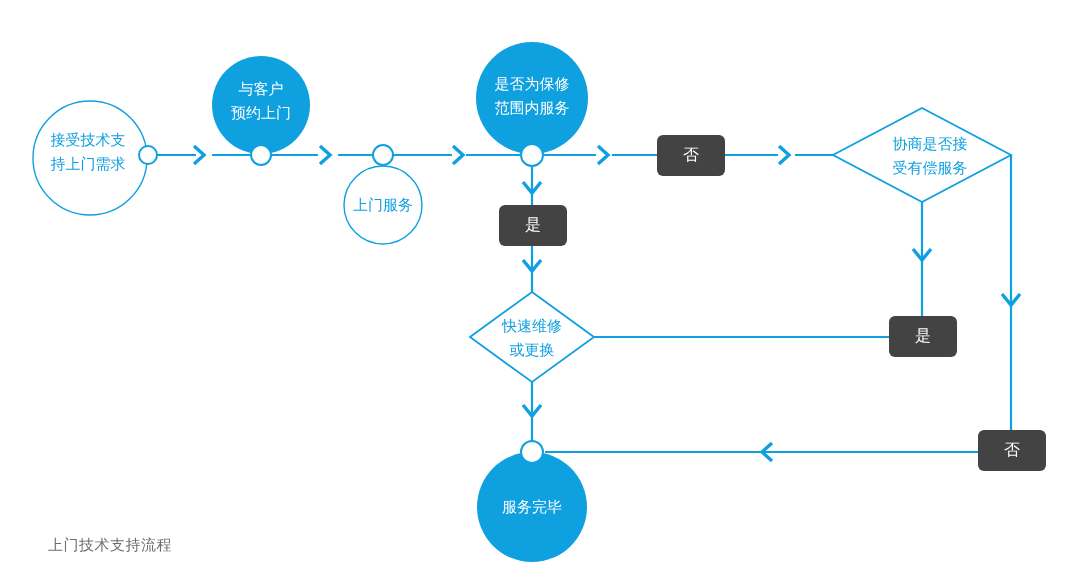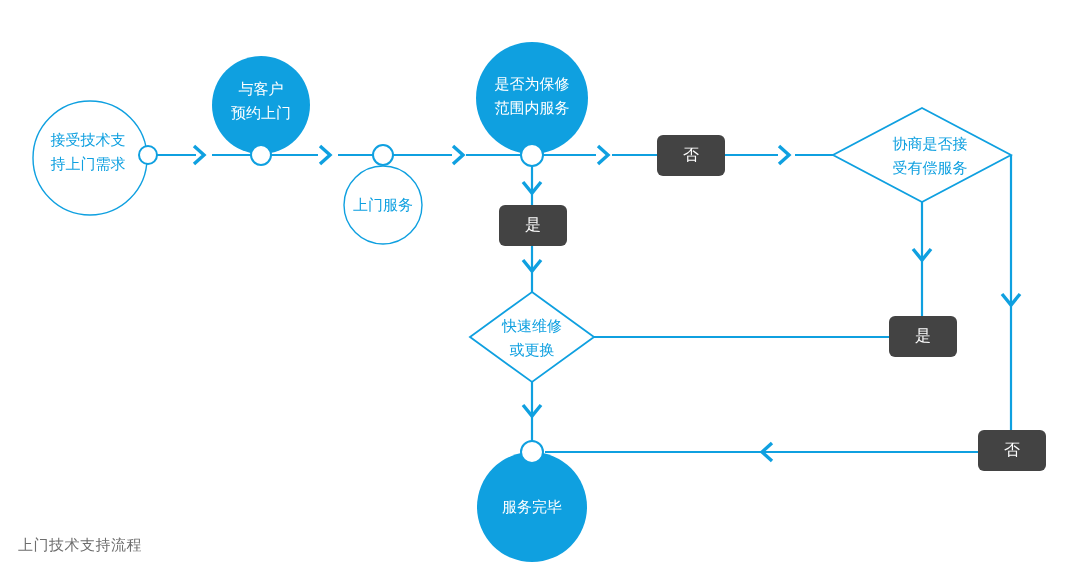--- a/index.html
+++ b/index.html
@@ -32,21 +32,21 @@
   .text-white { fill: #ffffff; }
   .label-text {
     font-family: "Liberation Sans", "DejaVu Sans", sans-serif;
     font-size: 16px;
     fill: #ffffff;
     text-anchor: middle;
     dominant-baseline: middle;
   }
   .caption {
     position: absolute;
-    left: 18px;
+    left: 48px;
     top: 536px;
     font-family: Liberation Serif, serif;
     font-size: 15px;
     color: #6e6e6e;
     letter-spacing: 0.5px;
     white-space: nowrap;
   }
   .circle-filled { fill: #0fa0e0; }
   .circle-open { fill: #ffffff; stroke: #0fa0e0; stroke-width: 1.4; }
   .diamond-open { fill: #ffffff; stroke: #0fa0e0; stroke-width: 1.8; }

